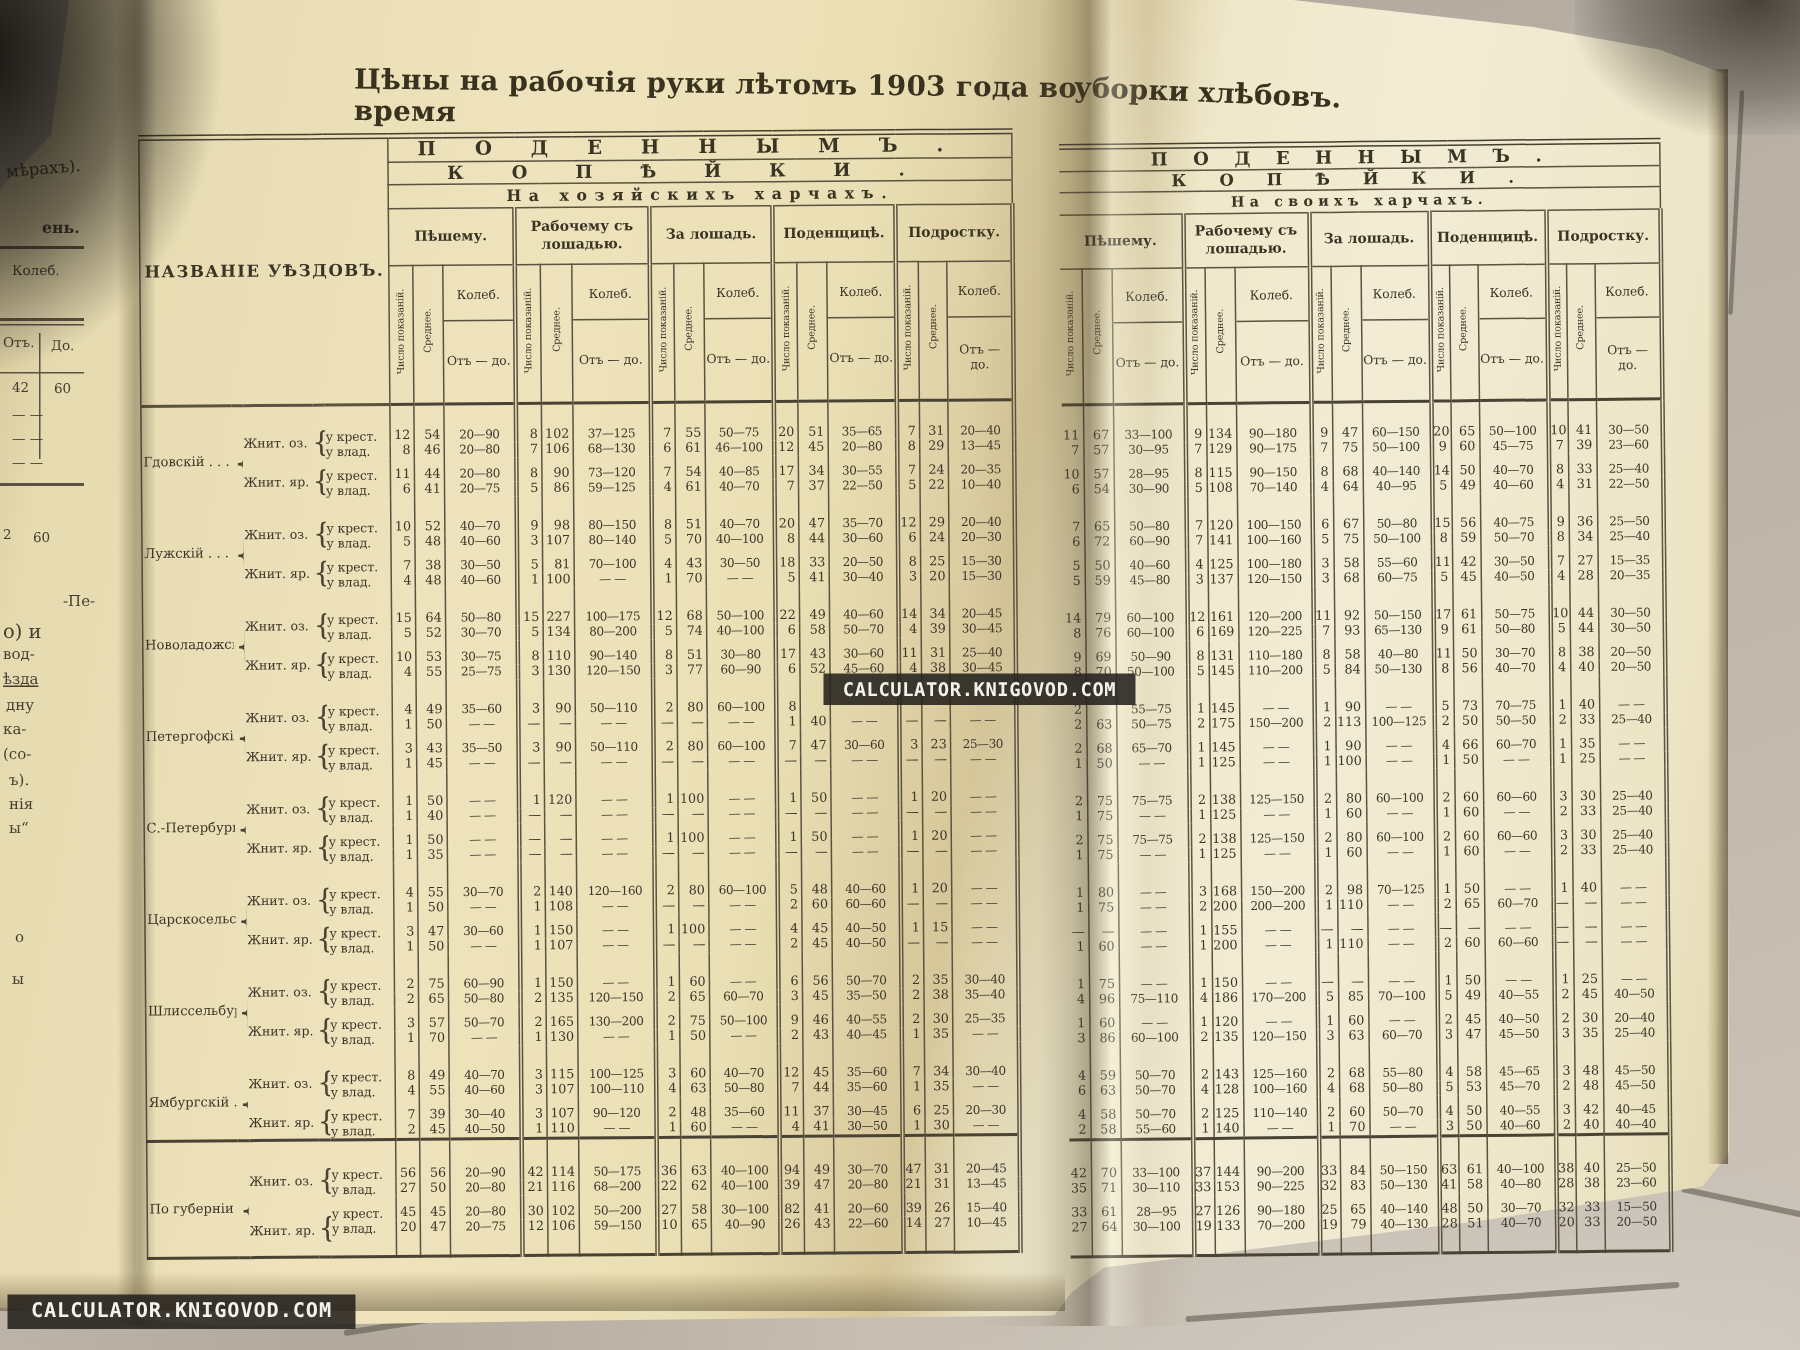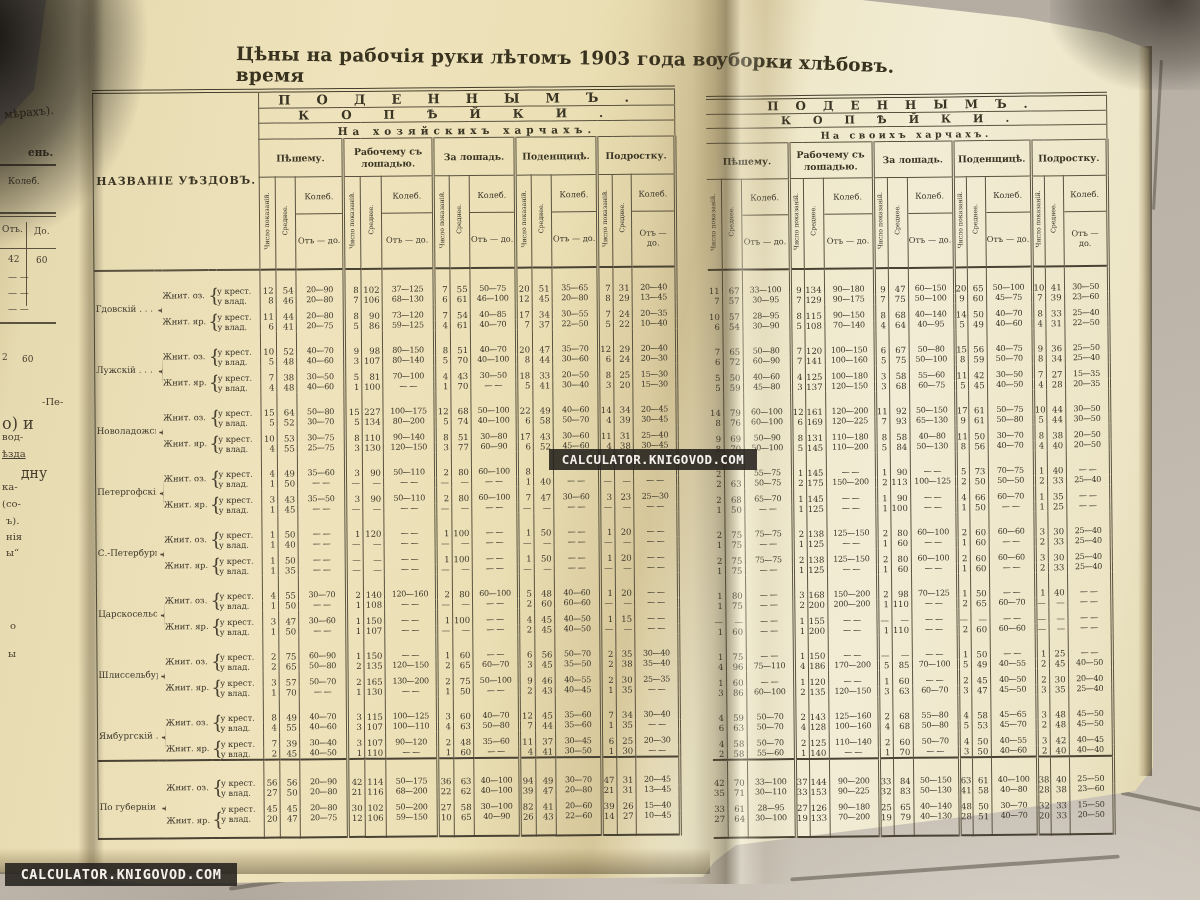--- a/index.html
+++ b/index.html
@@ -106,24 +106,24 @@
   <div class="sl-line" style="left:0;top:248px;width:56px;height:1px;"></div>
   <span class="frag" style="left:8px;top:254px;font-size:9px;">42</span>
   <span class="frag" style="left:36px;top:255px;font-size:9px;">60</span>
   <span class="frag" style="left:8px;top:272px;font-size:9px;">—  —</span>
   <span class="frag" style="left:8px;top:288px;font-size:9px;">—  —</span>
   <span class="frag" style="left:8px;top:304px;font-size:9px;">—  —</span>
   <div class="sl-line" style="left:0;top:322px;width:56px;height:1.5px;"></div>
   <span class="frag" style="left:2px;top:352px;font-size:9px;">2</span>
   <span class="frag" style="left:22px;top:354px;font-size:9px;">60</span>
   <span class="frag" style="left:2px;top:396px;font-size:10px;margin-left:40px;">-Пе-</span>
-  <span class="frag" style="left:2px;top:414px;font-size:16px;">о) и</span>
+  <span class="frag" style="left:2px;top:414px;font-size:13px;">о) и</span>
   <span class="frag" style="left:2px;top:431px;font-size:10px;">вод-</span>
   <span class="frag" style="left:2px;top:448px;font-size:10px;text-decoration:underline;">ѣзда</span>
-  <span class="frag" style="left:21px;top:465px;font-size:14px;">дну</span>
+  <span class="frag" style="left:4px;top:465px;font-size:10px;">дну</span>
   <span class="frag" style="left:2px;top:481px;font-size:10px;">ка-</span>
   <span class="frag" style="left:2px;top:498px;font-size:10px;">(со-</span>
   <span class="frag" style="left:6px;top:515px;font-size:10px;">ъ).</span>
   <span class="frag" style="left:6px;top:531px;font-size:10px;">нія</span>
   <span class="frag" style="left:6px;top:547px;font-size:10px;">ы“</span>
   <span class="frag" style="left:10px;top:620px;font-size:10px;">о</span>
   <span class="frag" style="left:8px;top:648px;font-size:10px;">ы</span>
 </div>
 
 <div class="maintitle">Цѣны на рабочія руки лѣтомъ 1903 года во время</div>

